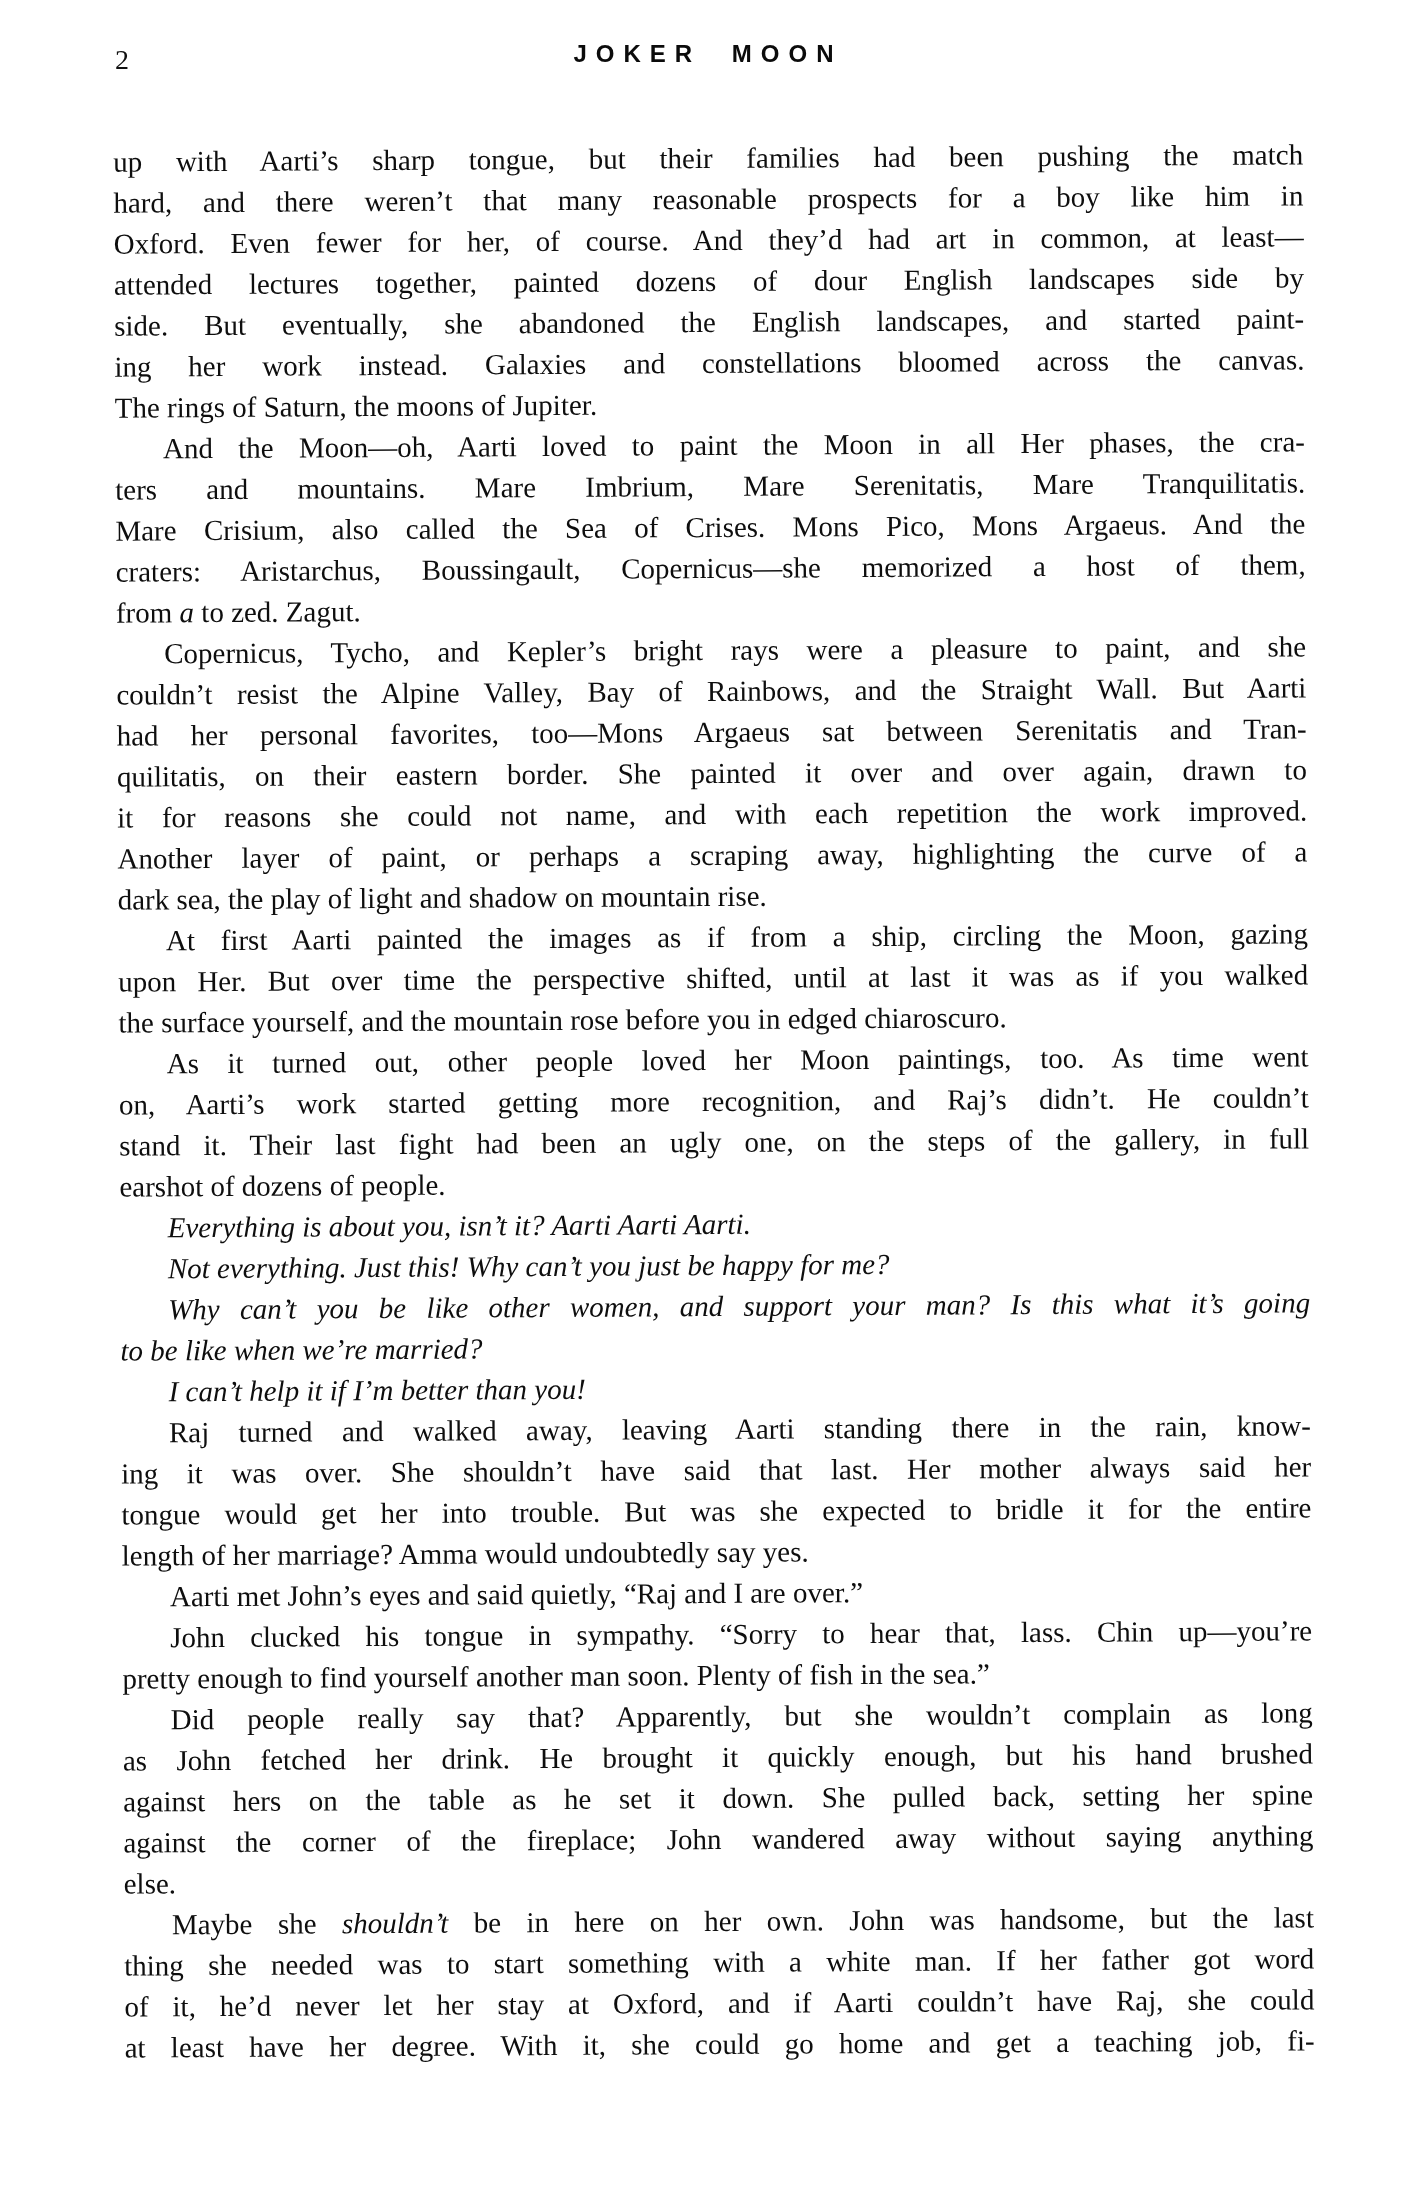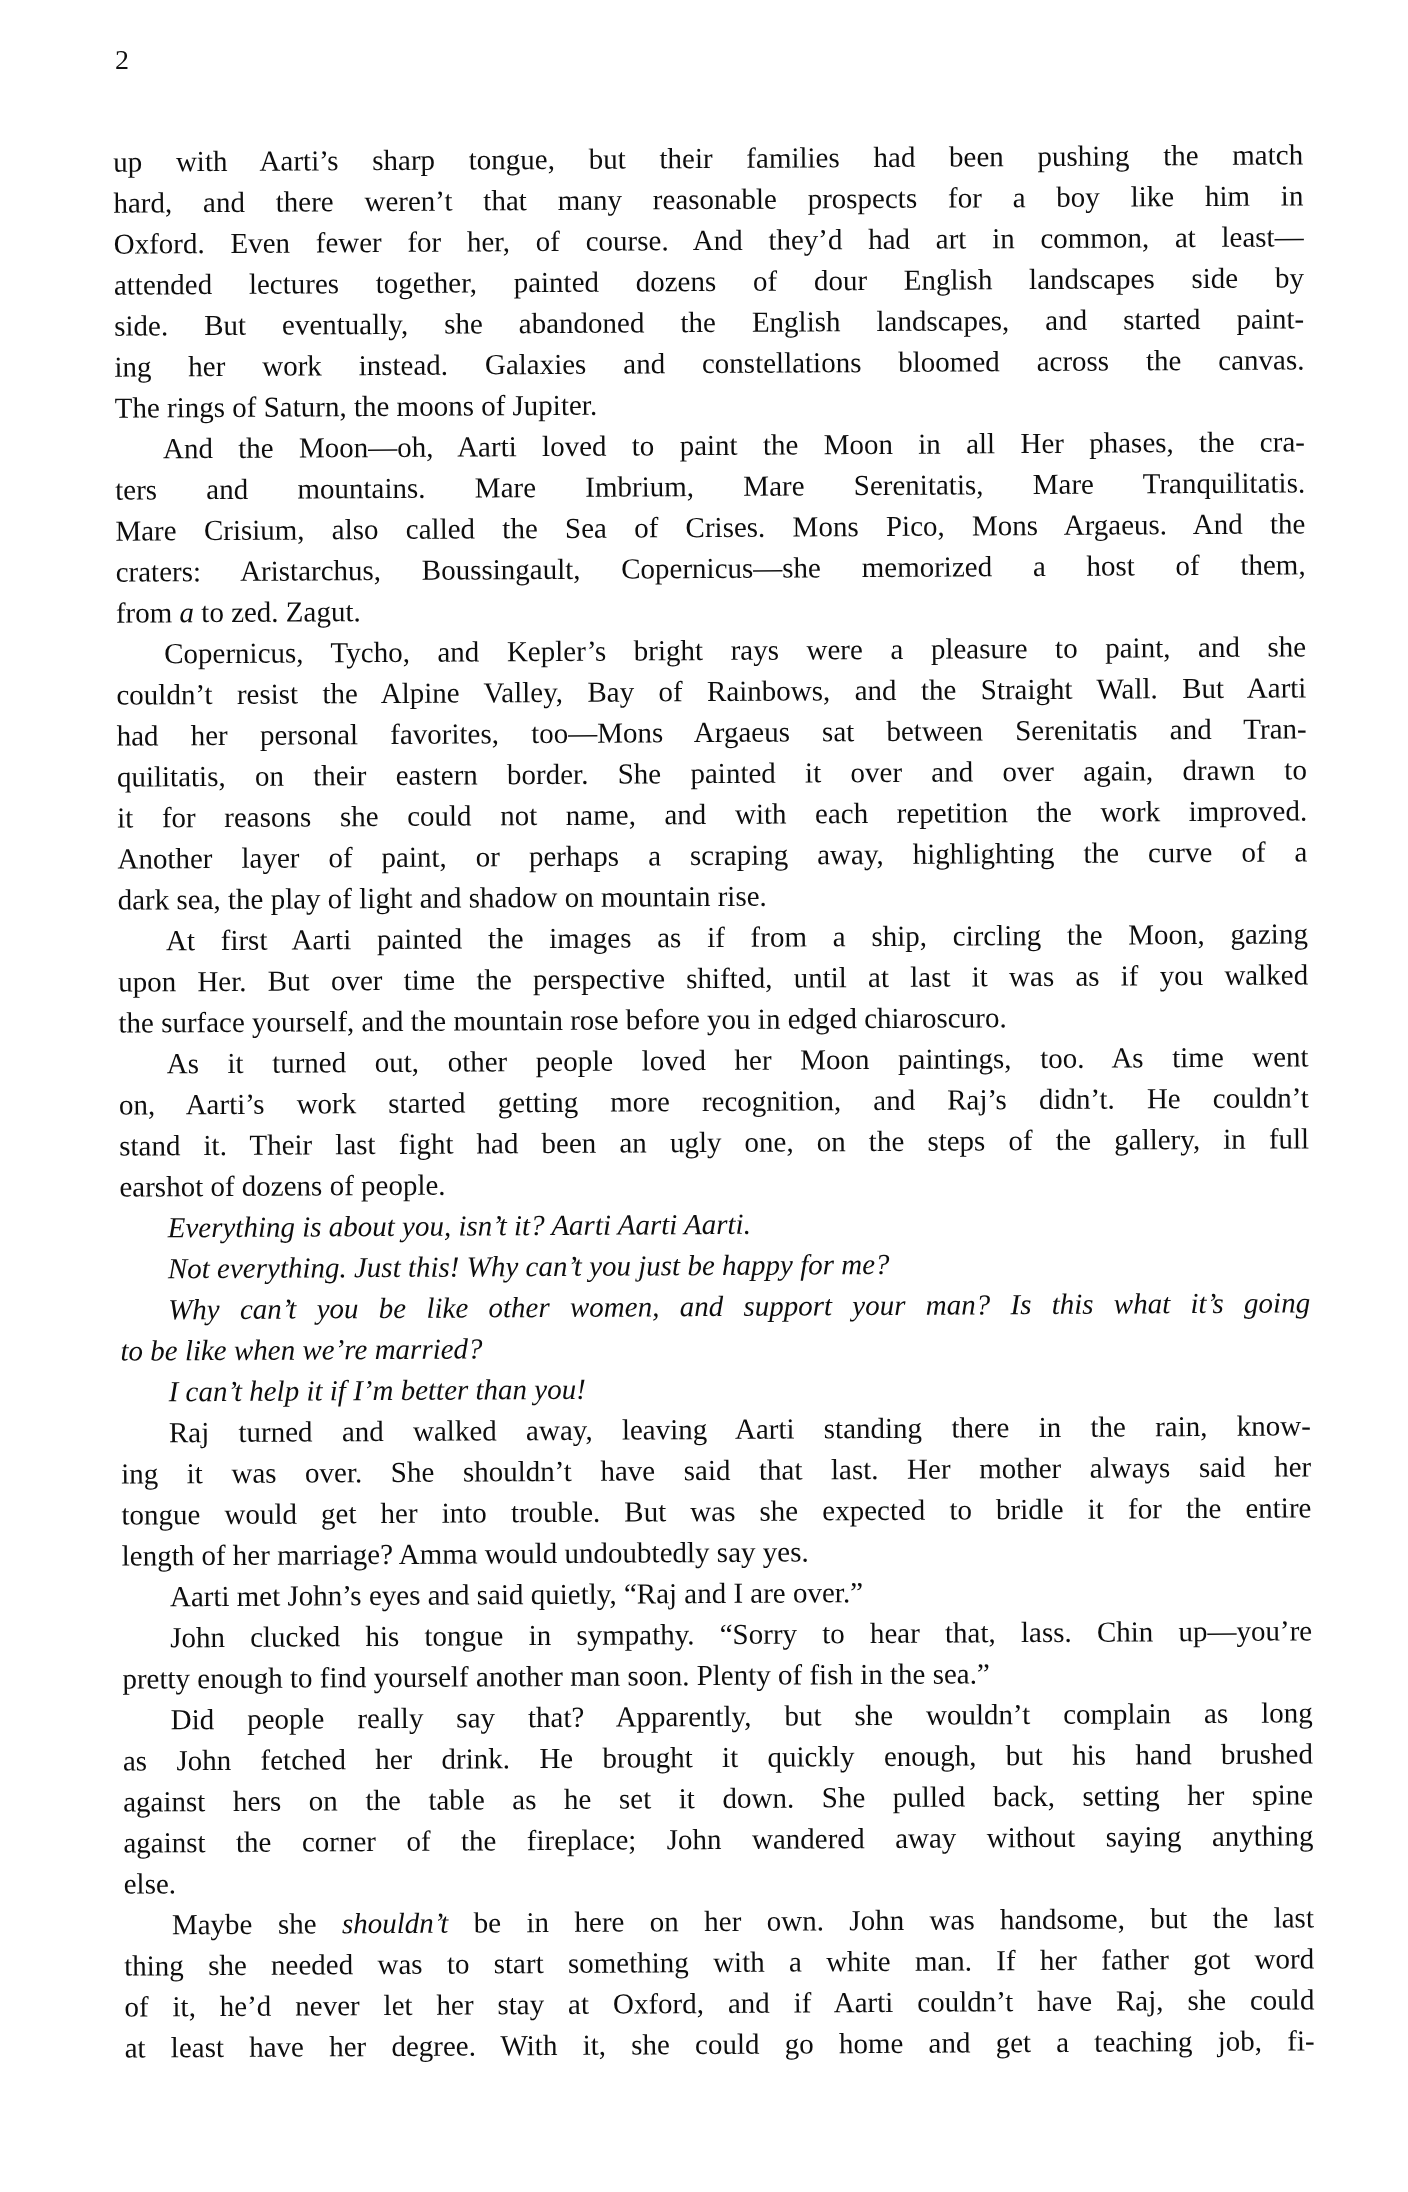--- a/index.html
+++ b/index.html
@@ -62,20 +62,21 @@
   .line.endline { text-align-last: left; }
   .line.indent { text-indent: 48px; }
   em { font-style: italic; }
 </style>
 </head>
 <body>
 
 <div class="page">
   <div class="running-header">
     <div class="page-number">2</div>
+    <div class="running-head">JOKER MOON</div>
   </div>
   <div class="text-body">
       <div class="para">
         <div class="line">up with Aarti’s sharp tongue, but their families had been pushing the match</div>
         <div class="line">hard, and there weren’t that many reasonable prospects for a boy like him in</div>
         <div class="line">Oxford. Even fewer for her, of course. And they’d had art in common, at least—</div>
         <div class="line">attended lectures together, painted dozens of dour English landscapes side by</div>
         <div class="line">side. But eventually, she abandoned the English landscapes, and started paint-</div>
         <div class="line">ing her work instead. Galaxies and constellations bloomed across the canvas.</div>
         <div class="line endline">The rings of Saturn, the moons of Jupiter.</div>

